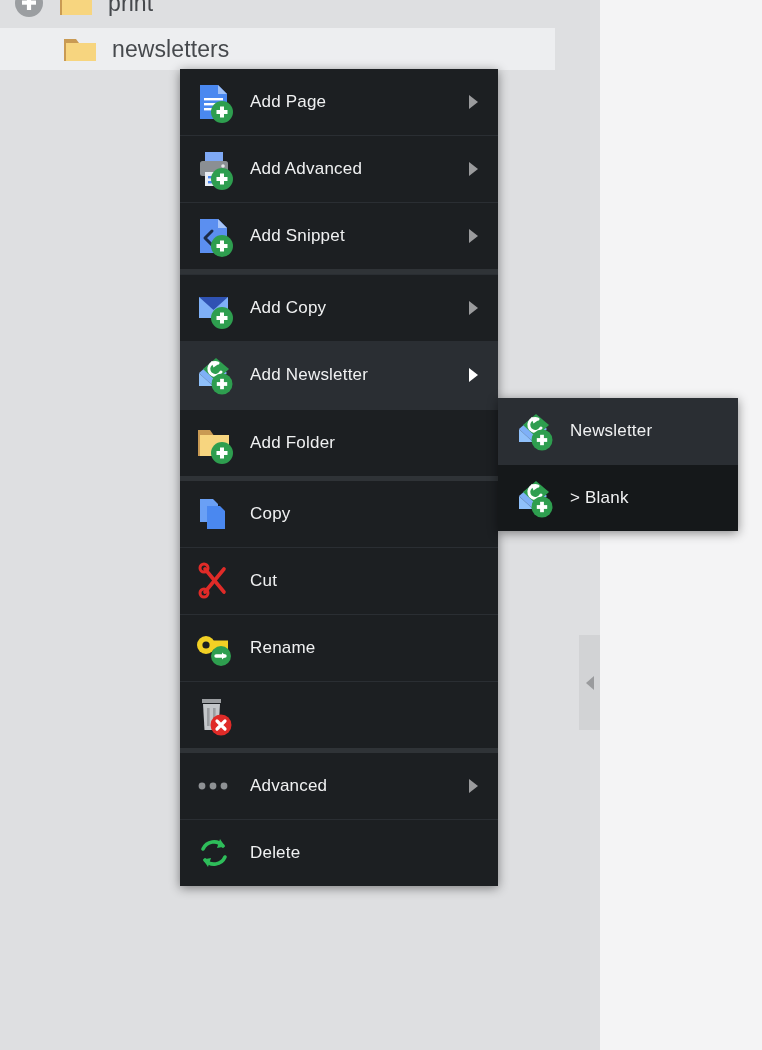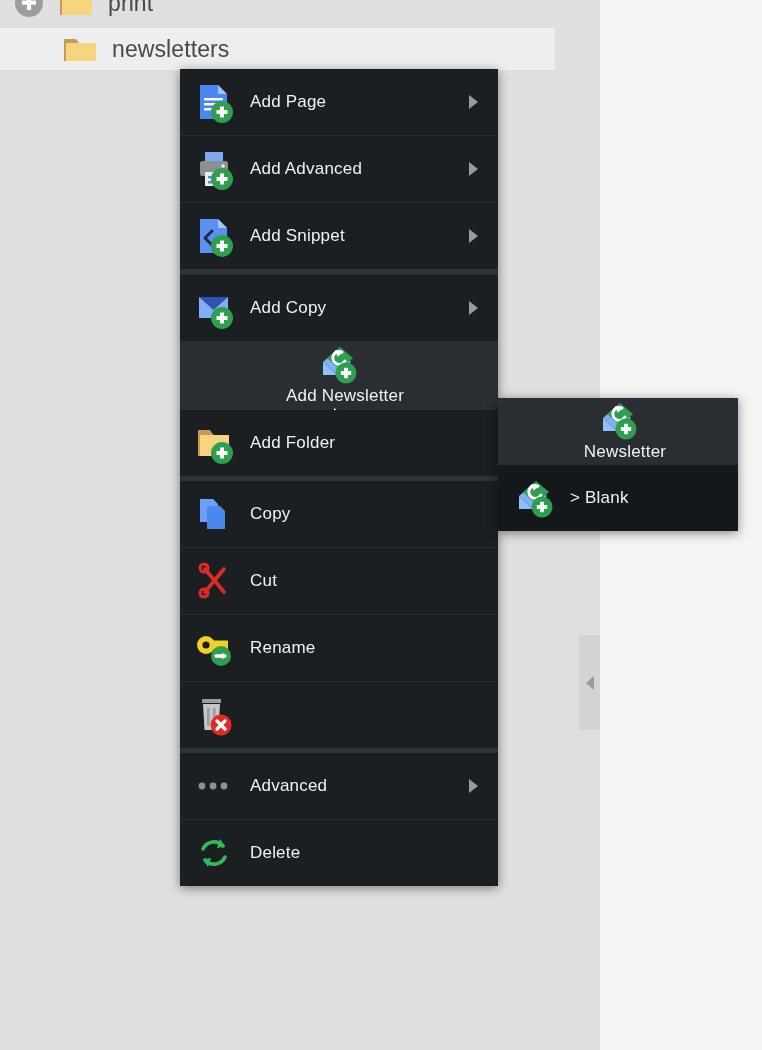--- a/index.html
+++ b/index.html
@@ -127,21 +127,20 @@
     cursor: default;
   }
 
   .submenu .menu-item {
     background: #15181a;
     padding-left: 14px;
   }
 
   .menu-item.highlighted {
     background: #2a2e33;
-    flex-direction: column;
   }
 
   .menu-item .mi-icon {
     width: 44px;
     height: 44px;
     flex: 0 0 auto;
     margin-right: 14px;
     display: flex;
     align-items: center;
     justify-content: center;

